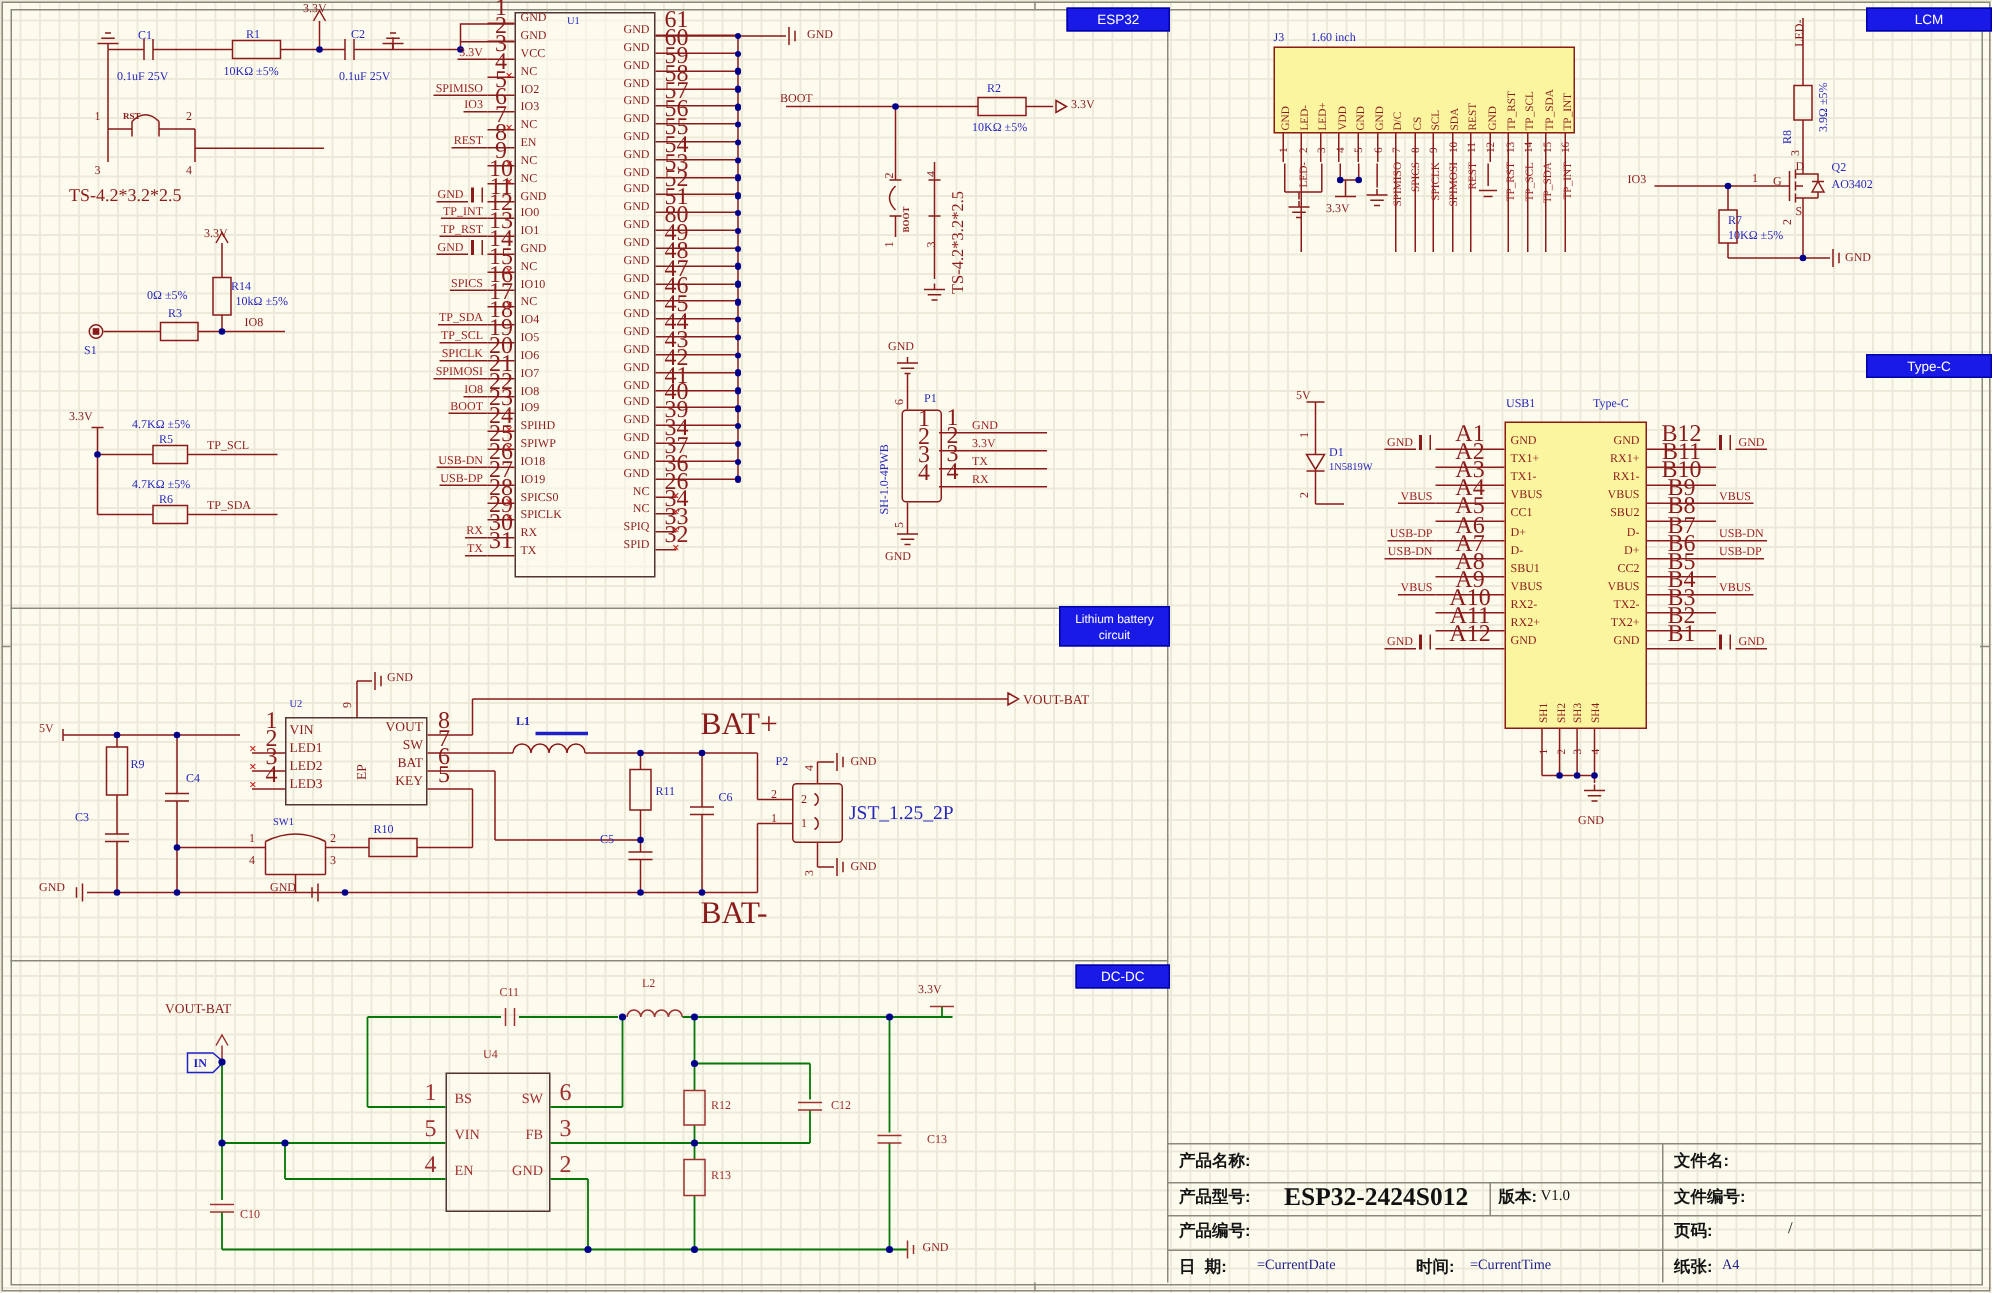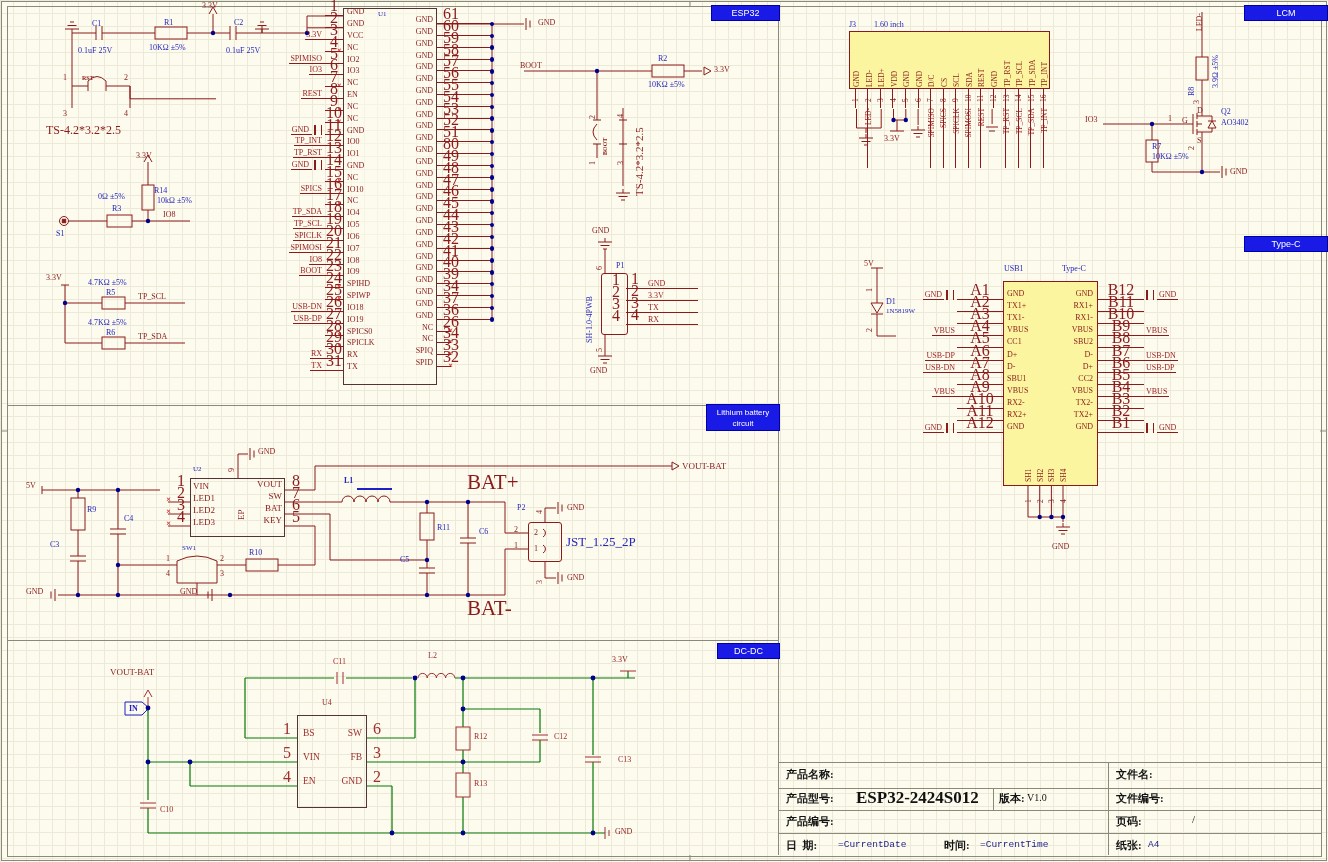--- a/index.html
+++ b/index.html
@@ -12,22 +12,22 @@
   .frame{position:absolute;border:1px solid #8a8a7a;pointer-events:none}
   .line{position:absolute;background:#8a8a7a}
   svg.layer{position:absolute;left:0;top:0;z-index:3}
   .box{position:absolute;z-index:2;box-sizing:border-box}
   .ybox{background:#FBF5A0;border:1px solid #8B1A1A}
   .icbox{border:1.2px solid #523434;background:rgba(252,251,238,.55)}
   .tag{position:absolute;z-index:4;background:#1A1AE6;border:1px solid #0000A8;color:#fff;
     font:9px "Liberation Sans",sans-serif;display:flex;flex-direction:column;align-items:center;justify-content:center;text-align:center;line-height:11px}
   .t{position:absolute;z-index:5;font-size:8px;line-height:1;white-space:nowrap;color:#8B1A1A}
   .b{color:#2727BD}
-  .k{color:#141414;font-family:Liberation Serif, serif;font-weight:bold;font-size:11px}
-  .nv{color:#22228C;font-family:Liberation Mono, monospace;font-size:9.5px}
+  .k{color:#141414;font-family:Liberation Sans, sans-serif;font-weight:bold;font-size:11px}
+  .nv{color:#22228C;font-family:Liberation Serif, serif;font-size:9.5px}
   .vtx{transform-origin:0 0;transform:rotate(-90deg)}
   .vtd{transform-origin:0 0;transform:rotate(-90deg) translateX(-100%)}
   .rep{position:absolute;z-index:5}
   .prow{display:flex;justify-content:flex-end;align-items:flex-end;position:relative}
   .u1lrows{left:216px;top:4.4px;width:127px}
   .u1lrows .prow{height:11.83px}
   .pnet{font-size:8px;color:#9B1C1C;border-bottom:1px solid #8B1A1A;padding:0 3px 0 1px}
   .pnet:empty{border:none;padding:0}
   .pnum{width:18px;text-align:center;color:#8B1A1A;border-bottom:1px solid #8B1A1A}
   .gsym{display:none}

